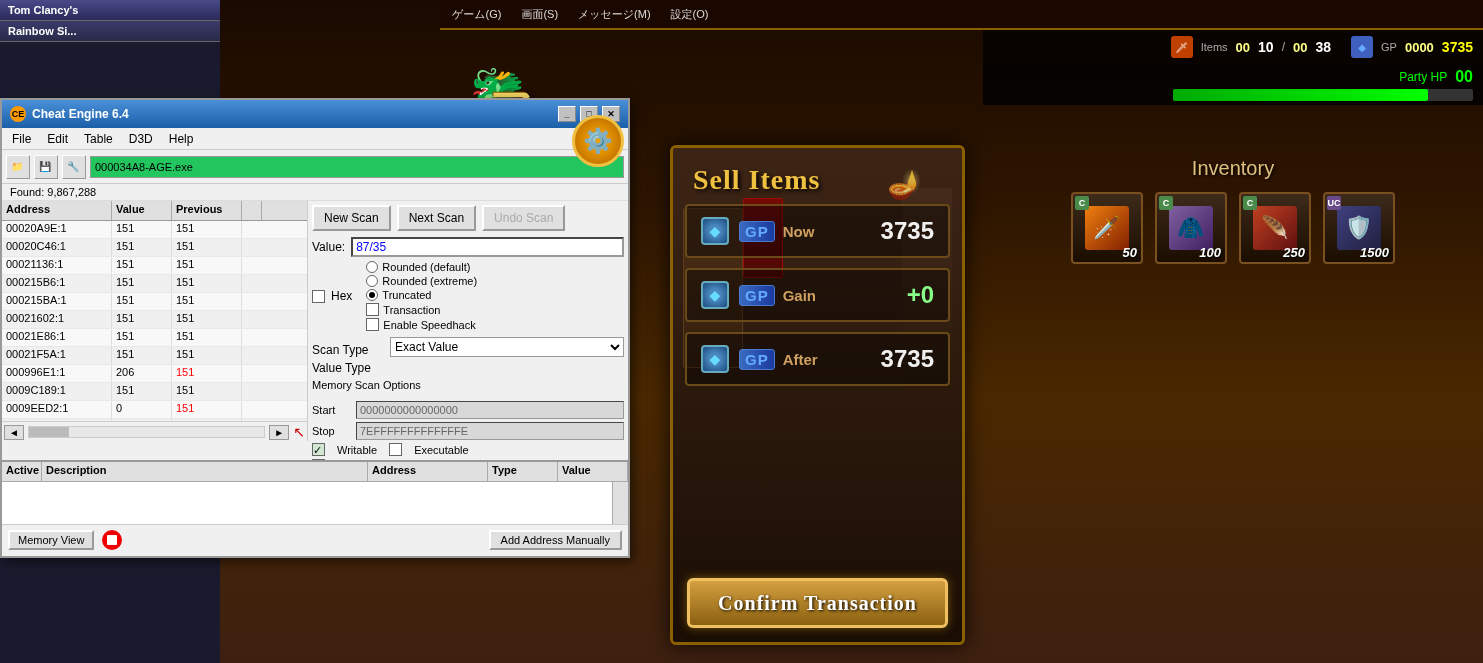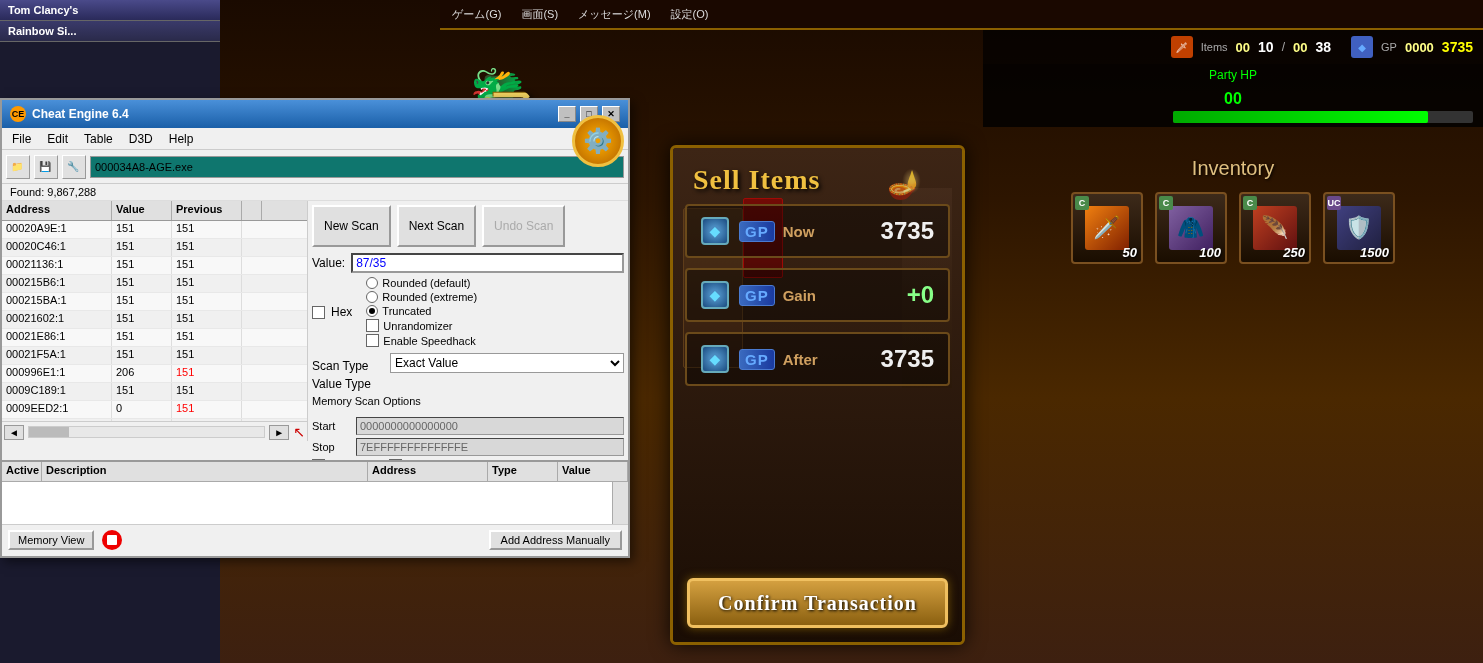--- a/index.html
+++ b/index.html
@@ -208,21 +208,21 @@
       cursor: pointer;
       display: flex;
       align-items: center;
       justify-content: center;
       font-size: 10px;
     }
     .ce-address-bar {
       flex: 1;
       height: 22px;
       border: 1px solid #999;
-      background: #0f766e;
+      background: #22c55e;
       padding: 0 4px;
       font-size: 11px;
     }
 
     
     .ce-status {
       padding: 2px 8px;
       font-size: 11px;
       color: #000;
       background: #f0f0f0;
@@ -274,21 +274,21 @@
       width: 320px;
       padding: 4px;
       position: relative;
     }
     .ce-scan-btns {
       display: flex;
       gap: 6px;
       margin-bottom: 6px;
     }
     .ce-btn {
-      padding: 12px 10px;
+      padding: 4px 10px;
       background: #e0e0e0;
       border: 2px solid #999;
       border-top-color: #fff;
       border-left-color: #fff;
       cursor: pointer;
       font-size: 12px;
       color: #000;
     }
     .ce-btn-disabled {
       color: #aaa;
@@ -679,21 +679,21 @@
       <span style="color:#aaa;">/</span>
       <span style="color:#ff8; font-size:13px; font-weight:bold;">00</span>
       <span class="hud-value">38</span>
 
       <div class="hud-icon" style="background:#4060c0; color:#6af; margin-left:12px;">◆</div>
       <span class="hud-label">GP</span>
       <span style="color:#ff8; font-size:13px; font-weight:bold;">0000</span>
       <span class="hud-gp-value">3735</span>
     </div>
     <div class="party-hp-bar">
-      <div style="display:flex; align-items:center; justify-content:flex-end; gap:8px; margin-bottom:3px;flex-direction:column;">
+      <div style="display:flex; align-items:center; justify-content:flex-end; gap:8px; margin-bottom:3px;">
         <span>Party HP</span>
         <span style="font-size:16px; font-weight:bold; color:#0f0;">00</span>
       </div>
       <div class="hp-bar-track">
         <div class="hp-bar-fill"></div>
       </div>
     </div>
   </div>
 
   <div class="game-scene">
@@ -875,21 +875,21 @@
           <div class="ce-radio-row">
             <div class="ce-radio"></div>
             <span>Rounded (extreme)</span>
           </div>
           <div class="ce-radio-row">
             <div class="ce-radio checked"></div>
             <span>Truncated</span>
           </div>
           <div class="ce-radio-row">
             <div class="ce-checkbox"></div>
-            <span>Unrandomizer</span>
+            <span>Transaction</span>
           </div>
           <div class="ce-radio-row">
             <div class="ce-checkbox"></div>
             <span>Enable Speedhack</span>
           </div>
         </div>
       </div>
 
       <div class="ce-field-row">
         <span class="ce-field-label">Scan Type</span>

